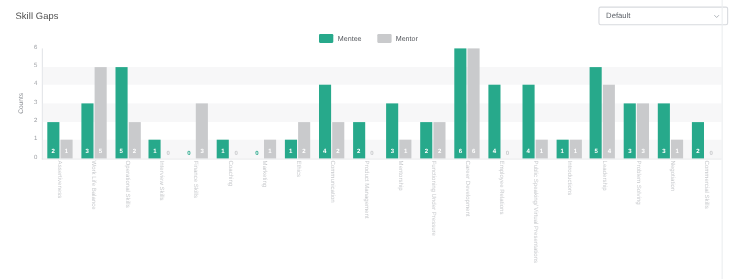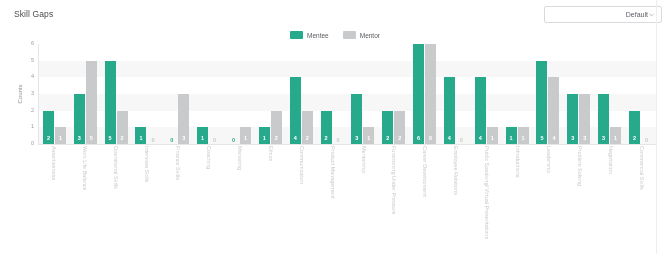--- a/index.html
+++ b/index.html
@@ -14,21 +14,20 @@
     overflow: hidden;
     color: #4a4a4a;
   }
 
   .card {
     position: relative;
     width: 670px;
     height: 254px;
     background: #ffffff;
     box-sizing: border-box;
-    text-align: right;
   }
 
   
   .header {
     position: absolute;
     top: 0;
     left: 0;
     width: 670px;
     height: 28px;
     display: flex;

